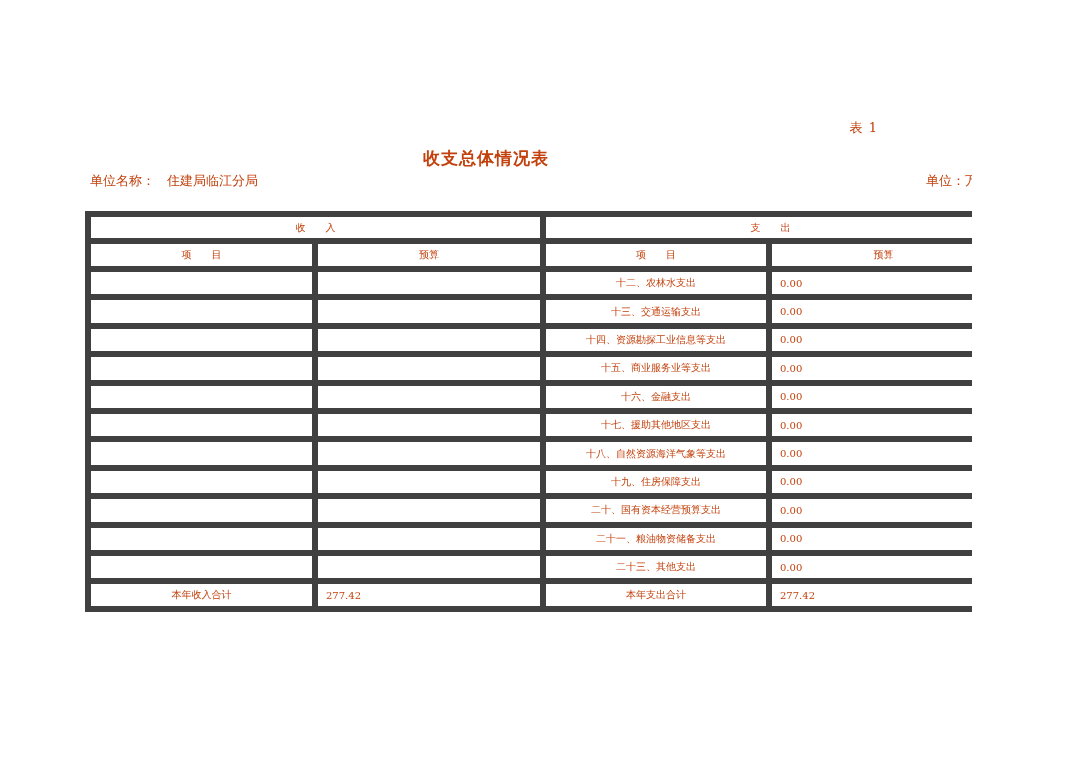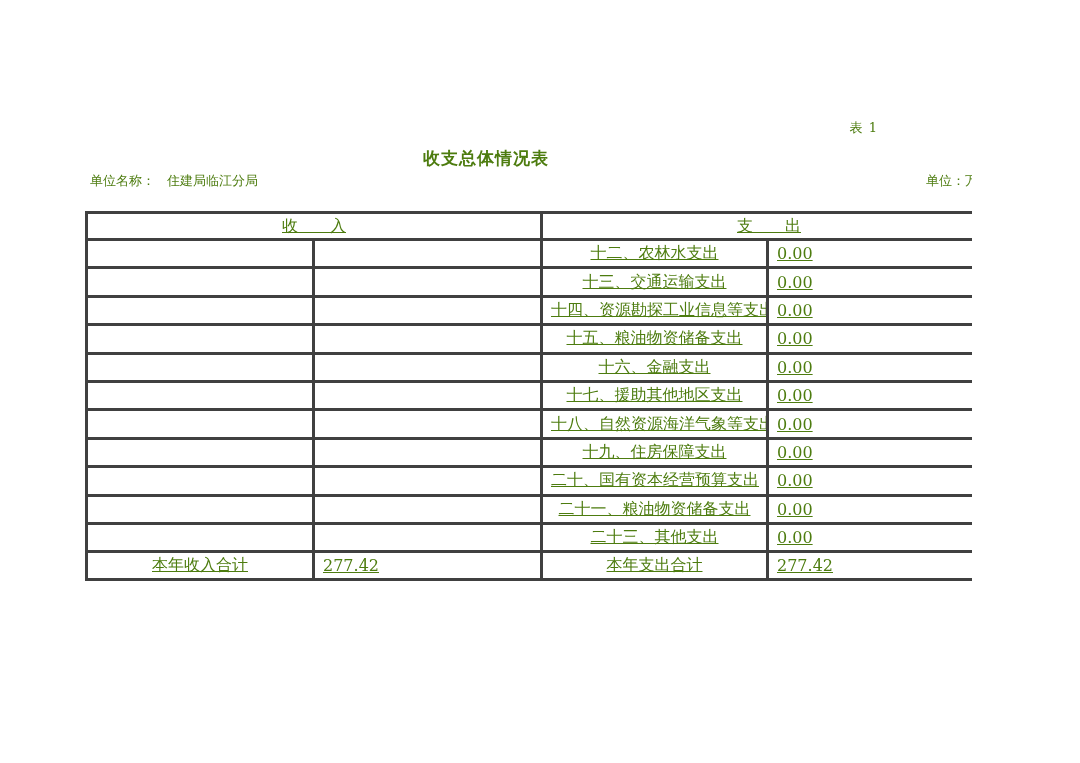--- a/index.html
+++ b/index.html
@@ -1,21 +1,21 @@
 <!DOCTYPE html>
 <html><head>
 <meta charset="utf-8">
 <style>
   html,body{margin:0;padding:0;background:#fff;}
   .page{
     position:relative;
     width:972px;height:763px;
     background:#ffffff;
     font-family:"DejaVu Serif","Liberation Serif",serif;
-    color:#4d7c0f;
+    color:#c2410c;
     overflow:hidden;
   }
   .table-tag{
     position:absolute;top:119px;right:94px;
     font-size:13px;letter-spacing:1px;
   }
   .doc-title{
     position:absolute;top:147px;left:0;width:100%;
     text-align:center;font-size:17px;font-weight:bold;letter-spacing:1px;
   }
@@ -24,26 +24,25 @@
     display:flex;justify-content:space-between;
     font-size:13px;
   }
   .meta-left .gap{display:inline-block;width:12px;}
   table.summary{
     position:absolute;top:211px;left:85px;
     width:910px;
     border-collapse:collapse;table-layout:fixed;
   }
   table.summary td{
-    border:3px solid #404040;
-    font-size:16px;
+    border:6px solid #404040;
+    font-size:10px;
     padding:0 8px;
     overflow:hidden;white-space:nowrap;
     vertical-align:middle;
-    text-decoration:underline;
   }
   tr.sec-head{height:27px;}
   tr.col-head{height:28px;}
   tr.data-row{height:28.4px;}
   tr.total-row{height:28px;}
   .c{text-align:center;}
   .l{text-align:center;}
   .r{text-align:left;}
 </style>
 </head>
@@ -67,20 +66,26 @@
       <col style="width:227px">
         <col style="width:228px">
         <col style="width:226px">
         <col style="width:229px">
     </colgroup>
     <tbody>
       <tr class="sec-head">
         <td colspan="2" class="c">收　　入</td>
         <td colspan="2" class="c">支　　出</td>
       </tr>
+      <tr class="col-head">
+        <td class="c">项　　目</td>
+        <td class="c">预算</td>
+        <td class="c">项　　目</td>
+        <td class="c">预算</td>
+      </tr>
 
       <tr class="data-row">
         <td class="l"></td>
         <td class="r"></td>
         <td class="l">十二、农林水支出</td>
         <td class="r">0.00</td>
       </tr>
       <tr class="data-row">
         <td class="l"></td>
         <td class="r"></td>
@@ -89,21 +94,21 @@
       </tr>
       <tr class="data-row">
         <td class="l"></td>
         <td class="r"></td>
         <td class="l">十四、资源勘探工业信息等支出</td>
         <td class="r">0.00</td>
       </tr>
       <tr class="data-row">
         <td class="l"></td>
         <td class="r"></td>
-        <td class="l">十五、粮油物资储备支出</td>
+        <td class="l">十五、商业服务业等支出</td>
         <td class="r">0.00</td>
       </tr>
       <tr class="data-row">
         <td class="l"></td>
         <td class="r"></td>
         <td class="l">十六、金融支出</td>
         <td class="r">0.00</td>
       </tr>
       <tr class="data-row">
         <td class="l"></td>

